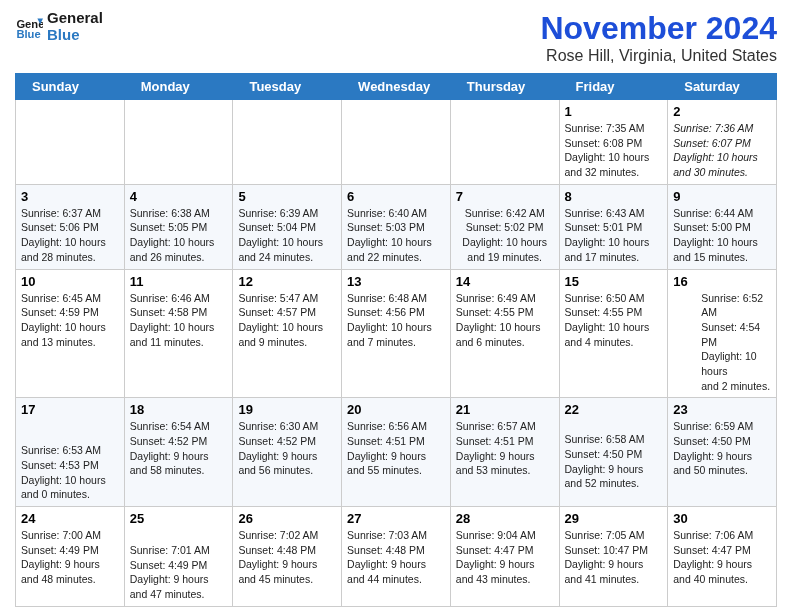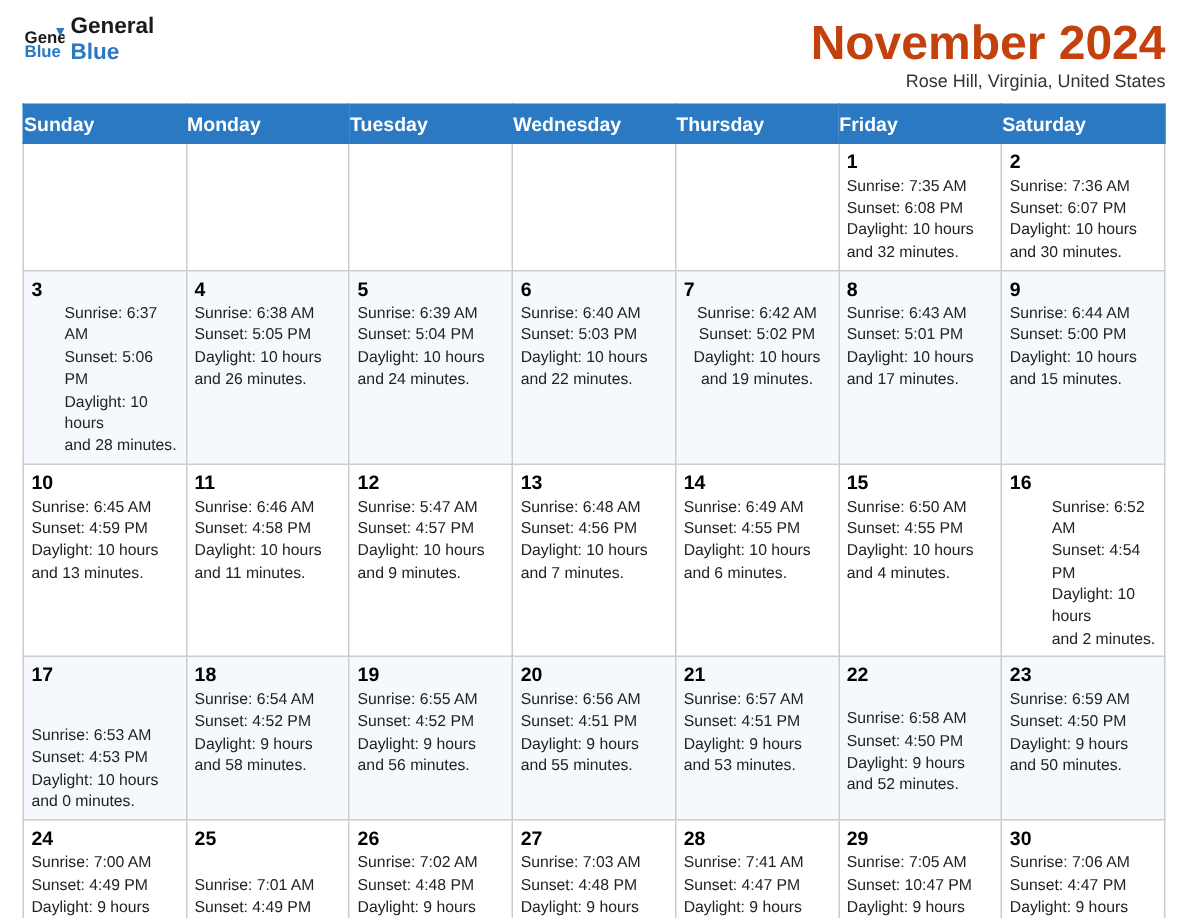--- a/index.html
+++ b/index.html
@@ -24,36 +24,36 @@
     .logo-icon {
       width: 28px;
       height: 28px;
     }
     .title-area {
       text-align: right;
     }
     .month-title {
       font-size: 32px;
       font-weight: bold;
-      color: #c2410c;
+      color: #1d4ed8;
     }
     .location-title {
-      font-size: 12px;
+      font-size: 16px;
       color: #333;
     }
     .calendar-table {
       width: 100%;
       border-collapse: collapse;
       table-layout: fixed;
     }
     .calendar-table th {
       background-color: #2b79c2;
       color: #fff;
       text-align: left;
-      padding: 5px 0;
+      padding: 5px 16px;
       font-size: 13px;
       font-weight: bold;
       border: 1px solid #2b79c2;
     }
     .calendar-table td {
       border: 1px solid #ccc;
       vertical-align: top;
       padding: 4px 5px;
       font-size: 11px;
       height: 80px;
@@ -121,30 +121,30 @@
         <td class="empty-cell"></td>
         <td>
           <div class="day-num">1</div>
           <div class="day-info" style="white-space: pre-line;">Sunrise: 7:35 AM
 Sunset: 6:08 PM
 Daylight: 10 hours
 and 32 minutes.</div>
         </td>
         <td>
           <div class="day-num">2</div>
-          <div class="day-info" style="white-space: pre-line;">Sunrise: 7:36 AM
+          <div class="day-info" style="white-space: pre-line; font-style: italic;">Sunrise: 7:36 AM
 Sunset: 6:07 PM
 Daylight: 10 hours
 and 30 minutes.</div>
         </td>
       </tr>
       <tr>
         <td>
           <div class="day-num">3</div>
-          <div class="day-info" style="white-space: pre-line; margin-left: 22px;">Sunrise: 6:37 AM
+          <div class="day-info" style="white-space: pre-line;">Sunrise: 6:37 AM
 Sunset: 5:06 PM
 Daylight: 10 hours
 and 28 minutes.</div>
         </td>
         <td>
           <div class="day-num">4</div>
           <div class="day-info" style="white-space: pre-line;">Sunrise: 6:38 AM
 Sunset: 5:05 PM
 Daylight: 10 hours
 and 26 minutes.</div>
@@ -246,21 +246,21 @@
         </td>
         <td>
           <div class="day-num">18</div>
           <div class="day-info" style="white-space: pre-line;">Sunrise: 6:54 AM
 Sunset: 4:52 PM
 Daylight: 9 hours
 and 58 minutes.</div>
         </td>
         <td>
           <div class="day-num">19</div>
-          <div class="day-info" style="white-space: pre-line;">Sunrise: 6:55 AM
+          <div class="day-info" style="white-space: pre-line;">Sunrise: 6:30 AM
 Sunset: 4:52 PM
 Daylight: 9 hours
 and 56 minutes.</div>
         </td>
         <td>
           <div class="day-num">20</div>
           <div class="day-info" style="white-space: pre-line;">Sunrise: 6:56 AM
 Sunset: 4:51 PM
 Daylight: 9 hours
 and 55 minutes.</div>
@@ -311,21 +311,21 @@
         </td>
         <td>
           <div class="day-num">27</div>
           <div class="day-info" style="white-space: pre-line;">Sunrise: 7:03 AM
 Sunset: 4:48 PM
 Daylight: 9 hours
 and 44 minutes.</div>
         </td>
         <td>
           <div class="day-num">28</div>
-          <div class="day-info" style="white-space: pre-line;">Sunrise: 7:41 AM
+          <div class="day-info" style="white-space: pre-line;">Sunrise: 9:04 AM
 Sunset: 4:47 PM
 Daylight: 9 hours
 and 43 minutes.</div>
         </td>
         <td>
           <div class="day-num">29</div>
           <div class="day-info" style="white-space: pre-line;">Sunrise: 7:05 AM
 Sunset: 10:47 PM
 Daylight: 9 hours
 and 41 minutes.</div>

